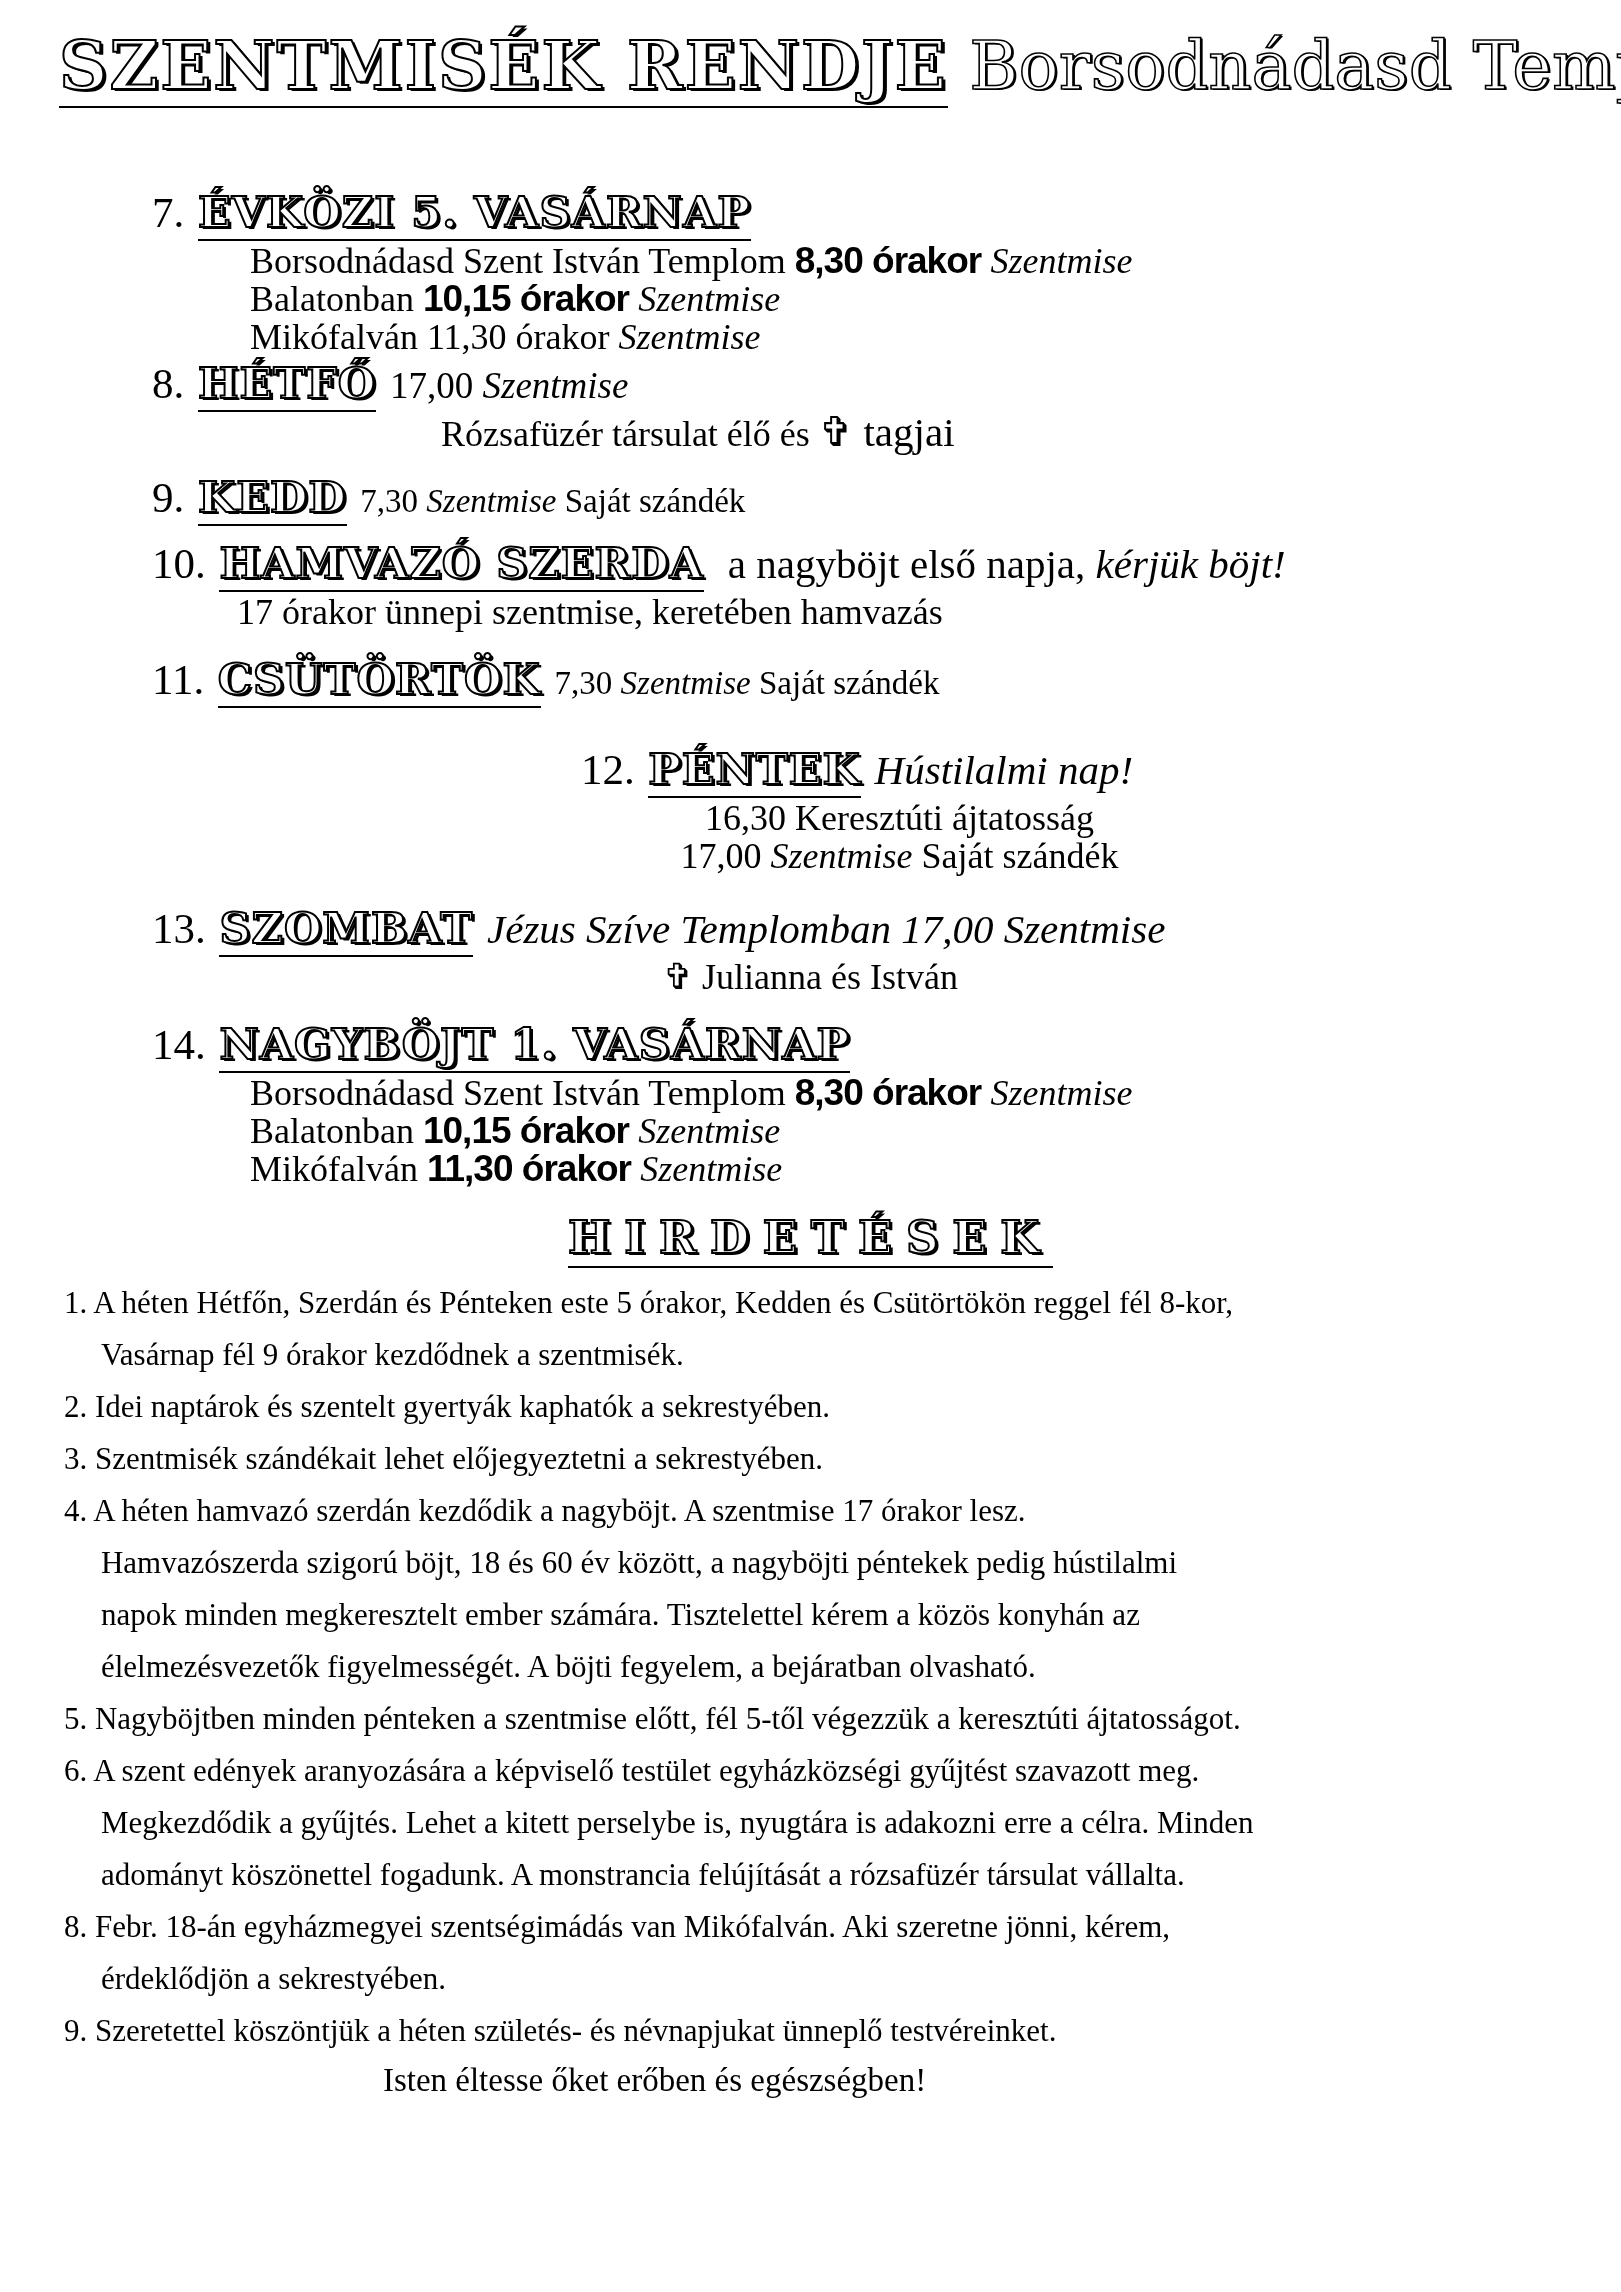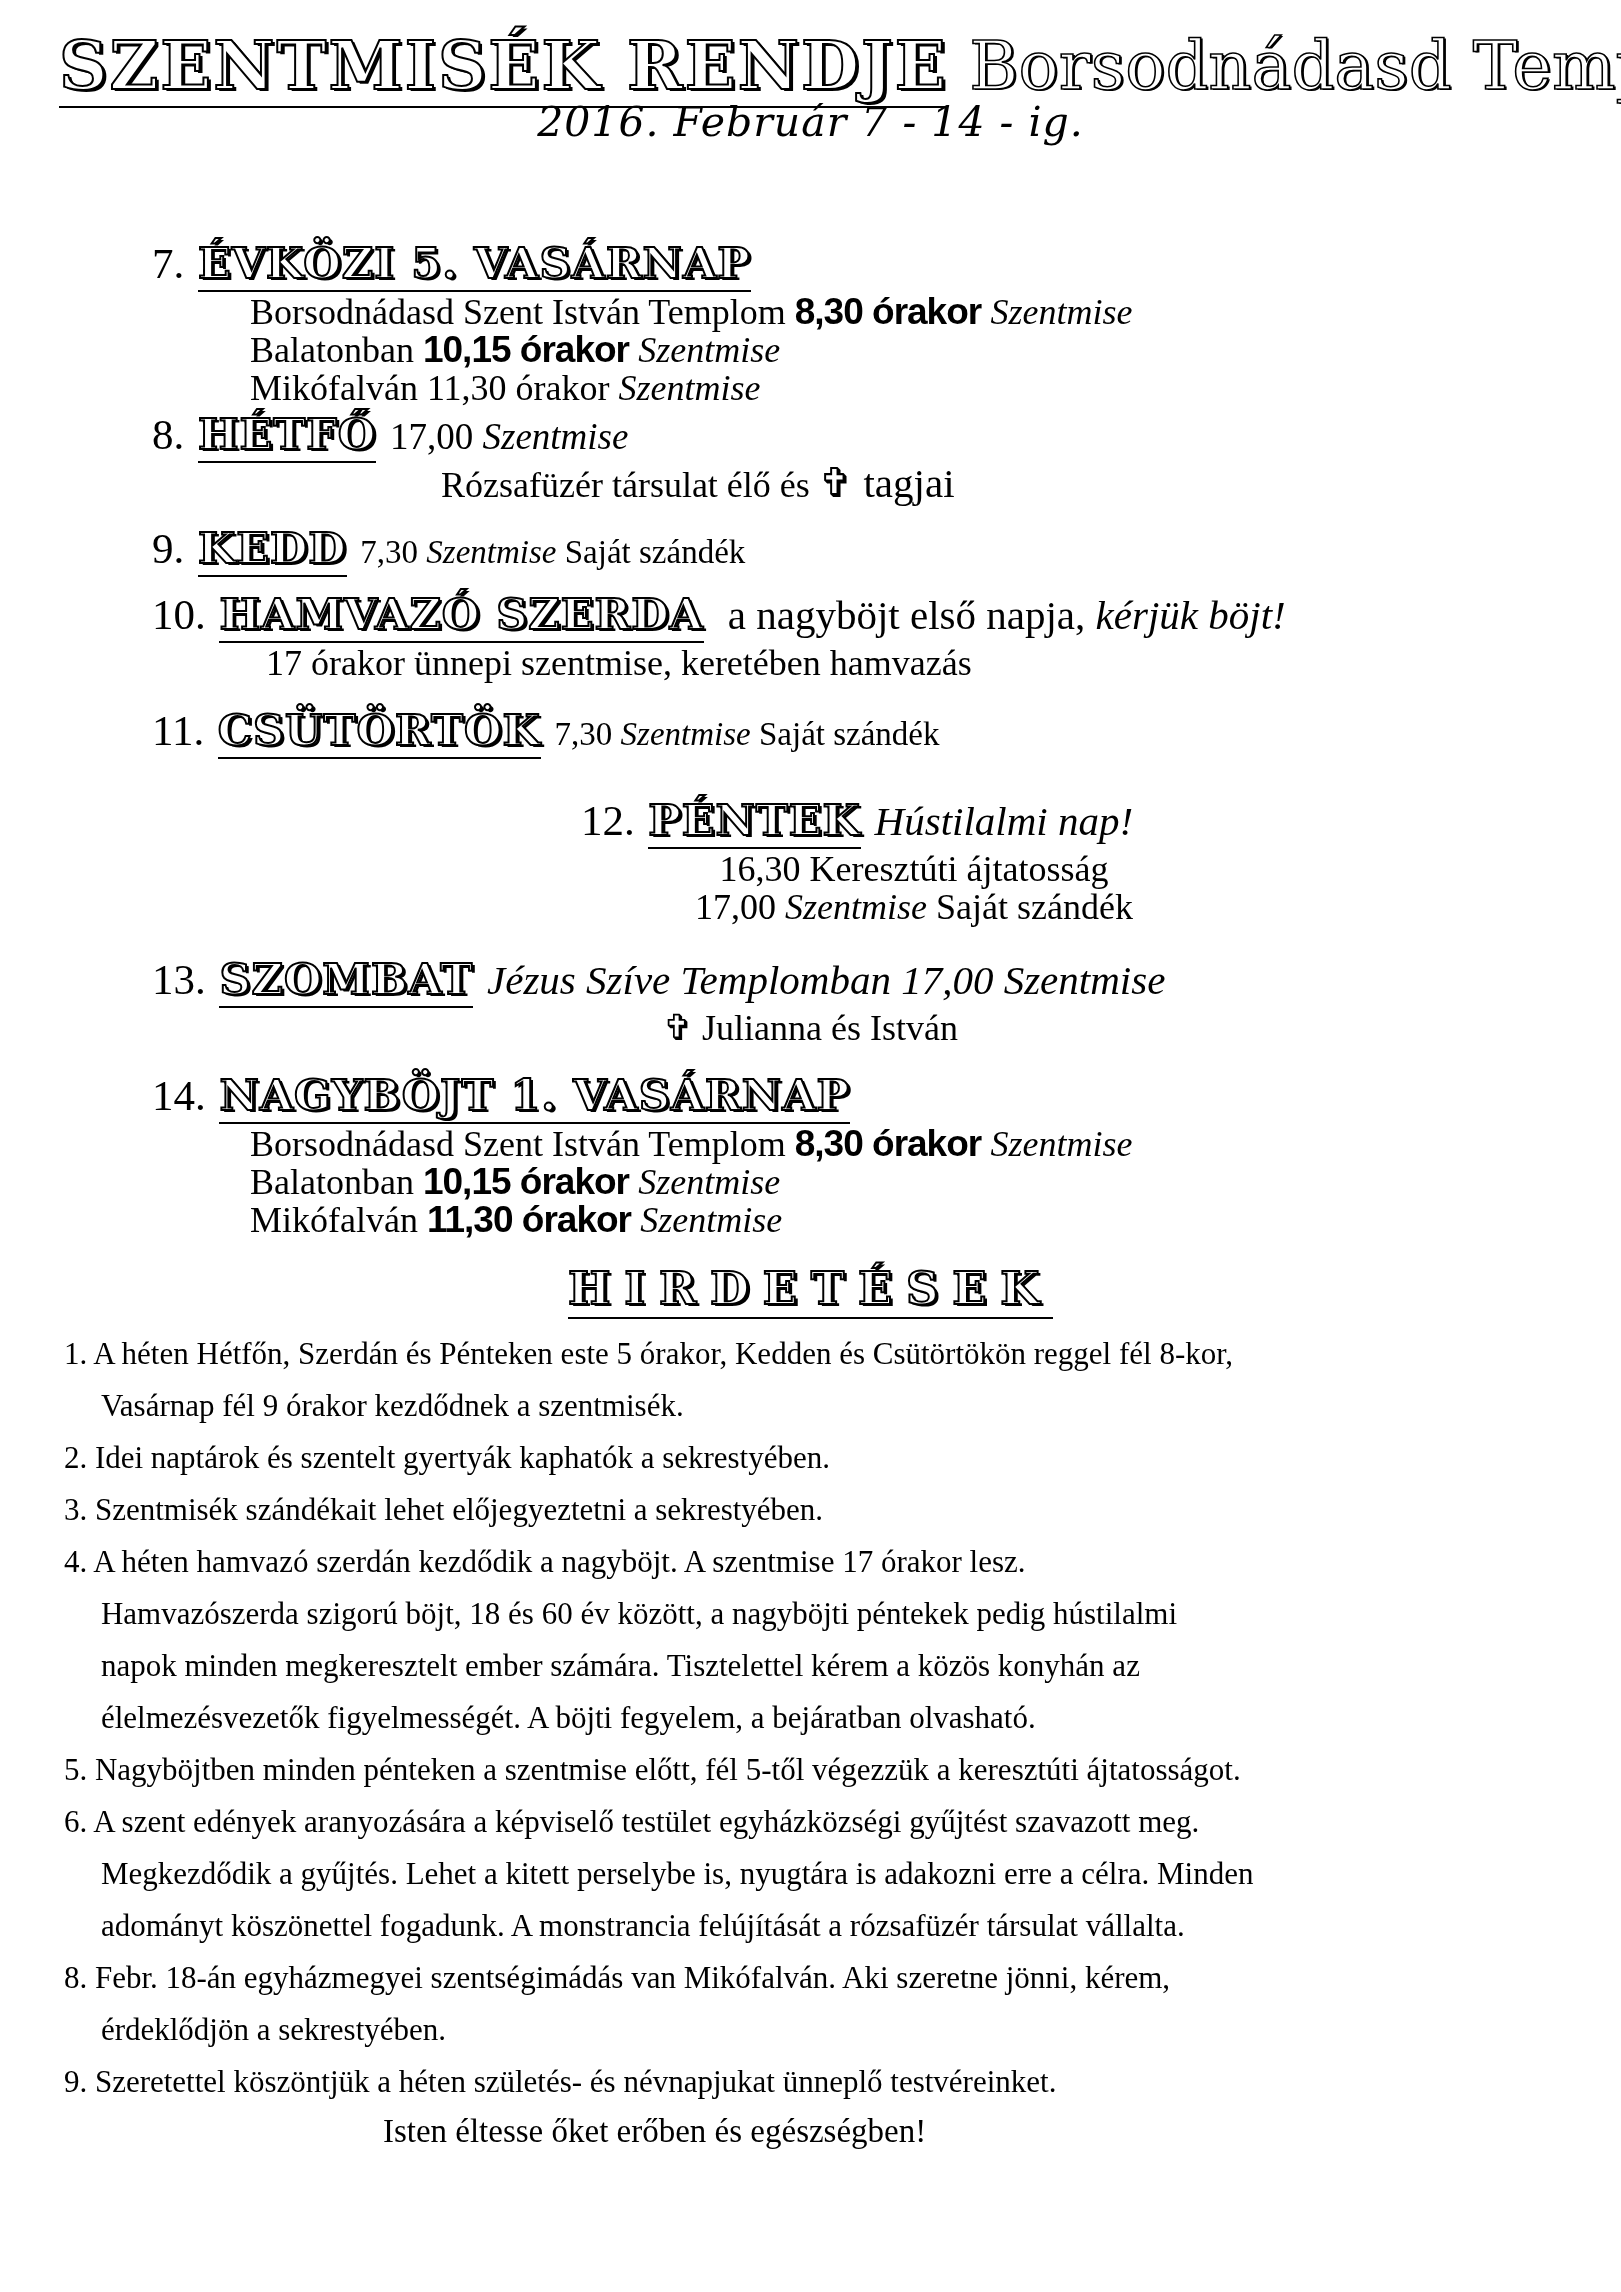--- a/index.html
+++ b/index.html
@@ -47,21 +47,21 @@
   .entry:nth-of-type(8){margin-top:21.6px;}
   .entry-head{font-size:37px;line-height:55px;white-space:nowrap;}
   .entry-head .num{font-size:43px;margin-right:13.7px;}
   .entry-head .day{
     font-size:43px;letter-spacing:1px;
     border-bottom:2.9px solid #000;padding-bottom:2px;
   }
   .entry-head .after{margin-left:13.7px;}
   .subline{font-size:36px;line-height:38px;white-space:nowrap;}
   .subline.md{margin-left:98px;}
-  .subline.lg{margin-left:114px;}
+  .subline.lg{margin-left:85px;}
   .subline.xl{margin-left:289px;}
   .subline.center{text-align:center;margin-left:-93px;}
   .seg.italic{font-style:italic;}
   .seg.sans{font-family:"Liberation Sans",sans-serif;font-weight:700;letter-spacing:-1px;font-size:37px;}
   .seg.sm{font-size:33px;}
   .seg.lg{font-size:41px;}
 
   
   .hird{margin:19.6px 0 0 0;text-align:center;font-weight:normal;line-height:59px;}
   .hird .eng{font-size:45px;letter-spacing:13.7px;border-bottom:2.9px solid #000;padding-bottom:2px;}
@@ -75,21 +75,20 @@
 </style>
 </head>
 <body>
 
 <div class="page">
 
   <header>
     <div class="title">
       <span class="t1 eng">SZENTMISÉK RENDJE</span><span class="t2 engl"> Borsodnádasd Templomaiban</span>
     </div>
-    <div class="subtitle">2016. Február 7 - 14 - ig.</div>
   </header>
 
   <section class="schedule">
       <div class="entry">
     <div class="entry-head">
       <span class="num">7.</span><span class="day eng">ÉVKÖZI 5. VASÁRNAP</span><span class="after"></span>
     </div>
   <div class="subline md"><span class="seg ">Borsodnádasd Szent István Templom </span><span class="seg sans">8,30 órakor </span><span class="seg italic">Szentmise</span></div>
         <div class="subline md"><span class="seg ">Balatonban </span><span class="seg sans">10,15 órakor </span><span class="seg italic">Szentmise</span></div>
         <div class="subline md"><span class="seg ">Mikófalván 11,30 órakor </span><span class="seg italic">Szentmise</span></div>

